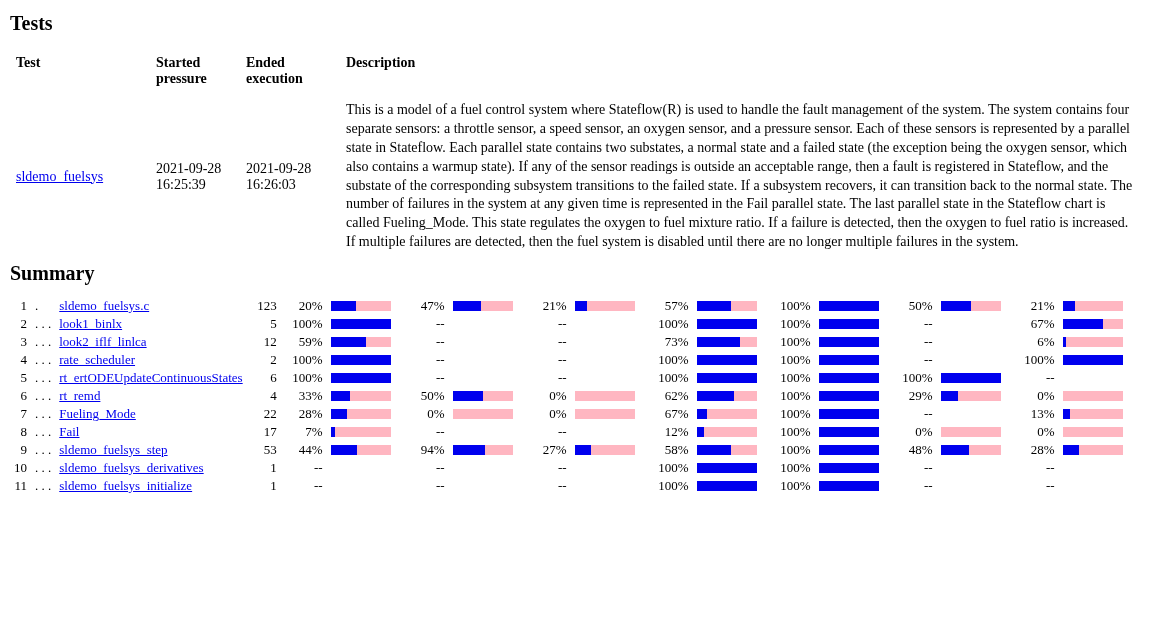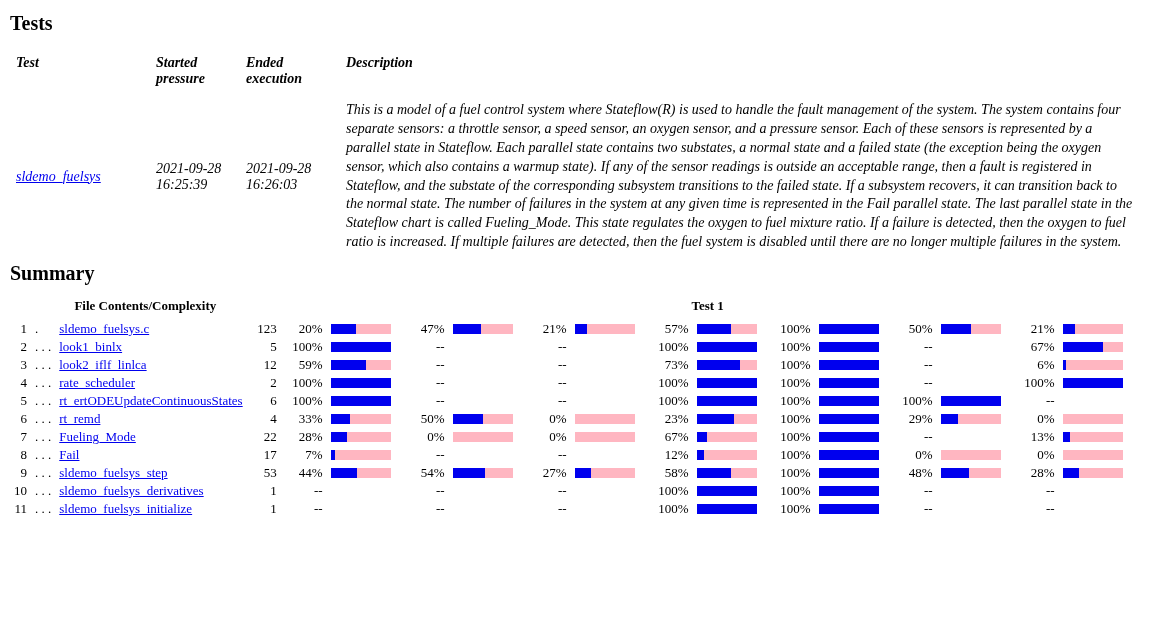--- a/index.html
+++ b/index.html
@@ -7,21 +7,21 @@
     font-size: 14px;
     color: #000;
     background: #fff;
     margin: 0;
     padding: 8px 10px;
     width: 1149px;
     box-sizing: border-box;
   }
   h2 { font-size: 20px; font-weight: bold; margin: 4px 0 12px 0; }
   a { color: #0000EE; text-decoration: underline; }
-  .tests-table { border-collapse: collapse; width: 100%; table-layout: fixed; font-style: italic; }
+  .tests-table { border-collapse: collapse; width: 100%; table-layout: fixed; }
   .tests-table th { text-align: left; font-weight: bold; padding: 8px 6px; vertical-align: top; font-size: 14px;}
   .tests-table td { padding: 6px 6px; vertical-align: middle; font-size: 14px;}
   .col-test { width: 140px; }
   .col-started { width: 90px; }
   .col-ended { width: 100px; }
   .col-desc { }
   .desc-cell { line-height: 1.35; }
   .summary-wrap { margin-top: 6px; }
   .summary-table { border-collapse: collapse; font-size: 13px; }
   .summary-table th, .summary-table td { padding: 1px 4px; white-space: nowrap; vertical-align: middle;}
@@ -67,24 +67,20 @@
       <td class="desc-cell">This is a model of a fuel control system where Stateflow(R) is used to handle the fault management of the system. The system contains four separate sensors: a throttle sensor, a speed sensor, an oxygen sensor, and a pressure sensor. Each of these sensors is represented by a parallel state in Stateflow. Each parallel state contains two substates, a normal state and a failed state (the exception being the oxygen sensor, which also contains a warmup state). If any of the sensor readings is outside an acceptable range, then a fault is registered in Stateflow, and the substate of the corresponding subsystem transitions to the failed state. If a subsystem recovers, it can transition back to the normal state. The number of failures in the system at any given time is represented in the Fail parallel state. The last parallel state in the Stateflow chart is called Fueling_Mode. This state regulates the oxygen to fuel mixture ratio. If a failure is detected, then the oxygen to fuel ratio is increased. If multiple failures are detected, then the fuel system is disabled until there are no longer multiple failures in the system.</td>
     </tr>
   </tbody>
 </table>
 
 <h2>Summary</h2>
 
 <div class="summary-wrap">
 <table class="summary-table" id="summary-table">
   <thead>
-    <tr class="sum-header1">
-      <th colspan="4" class="file-col" style="text-align:center;">File Contents/Complexity</th>
-      <th colspan="14" class="test1">Test 1</th>
-    </tr>
   </thead>
   <tbody id="summary-body">
         <tr>
           <td class="idx-col">1</td>
           <td class="dots-cell">.</td>
           <td class="file-col"><a href="#">sldemo_fuelsys.c</a></td>
           <td class="complexity">123</td>
           <td class="pct">20%</td>
           <td class="bar-cell">
             <div class="bar">
@@ -316,21 +312,21 @@
               <div class="pink" style="width: 50%;"></div>
             </div>
           </td>
           <td class="pct">0%</td>
           <td class="bar-cell">
             <div class="bar">
               <div class="blue" style="width: 0%;"></div>
               <div class="pink" style="width: 100%;"></div>
             </div>
           </td>
-          <td class="pct">23%</td>
+          <td class="pct">62%</td>
           <td class="bar-cell">
             <div class="bar">
               <div class="blue" style="width: 62%;"></div>
               <div class="pink" style="width: 38%;"></div>
             </div>
           </td>
           <td class="pct">100%</td>
           <td class="bar-cell">
             <div class="bar">
               <div class="blue" style="width: 100%;"></div>
@@ -452,21 +448,21 @@
           <td class="dots-cell">. . .</td>
           <td class="file-col"><a href="#">sldemo_fuelsys_step</a></td>
           <td class="complexity">53</td>
           <td class="pct">44%</td>
           <td class="bar-cell">
             <div class="bar">
               <div class="blue" style="width: 44%;"></div>
               <div class="pink" style="width: 56%;"></div>
             </div>
           </td>
-          <td class="pct">54%</td>
+          <td class="pct">94%</td>
           <td class="bar-cell">
             <div class="bar">
               <div class="blue" style="width: 54%;"></div>
               <div class="pink" style="width: 46%;"></div>
             </div>
           </td>
           <td class="pct">27%</td>
           <td class="bar-cell">
             <div class="bar">
               <div class="blue" style="width: 27%;"></div>

